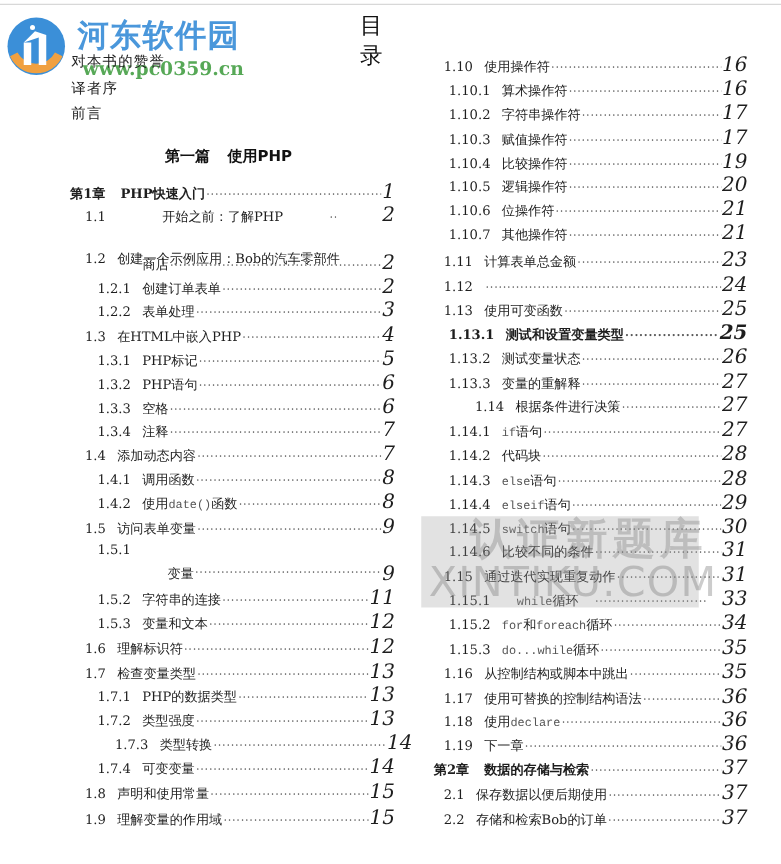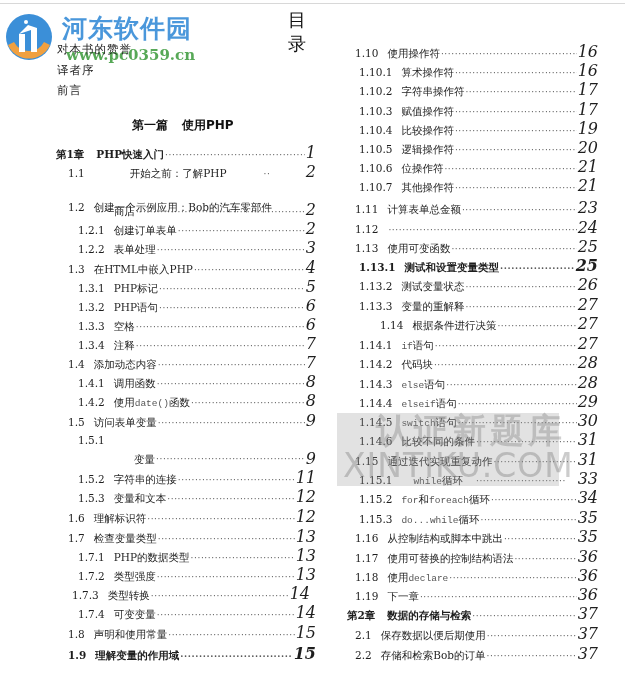--- a/index.html
+++ b/index.html
@@ -210,39 +210,39 @@
       <span class="title"><span>PHP的数据类型</span></span>
       <span class="dots"></span>
       <span class="page">13</span>
     </div>
     <div class="entry" style="left: 78px; top: 568px; width: 238px;">
       <span class="num" style="margin-right: 9px;">1.7.2</span>
       <span class="title"><span>类型强度</span></span>
       <span class="dots"></span>
       <span class="page">13</span>
     </div>
-    <div class="entry" style="left: 72px; top: 587px; width: 238px;">
+    <div class="entry" style="left: 92px; top: 587px; width: 238px;">
       <span class="num" style="margin-right: 9px;">1.7.3</span>
       <span class="title"><span>类型转换</span></span>
       <span class="dots"></span>
       <span class="page">14</span>
     </div>
     <div class="entry" style="left: 78px; top: 606px; width: 238px;">
       <span class="num" style="margin-right: 9px;">1.7.4</span>
       <span class="title"><span>可变变量</span></span>
       <span class="dots"></span>
       <span class="page">14</span>
     </div>
     <div class="entry" style="left: 68px; top: 626px; width: 248px;">
       <span class="num" style="margin-right: 9px;">1.8</span>
       <span class="title"><span>声明和使用常量</span></span>
       <span class="dots"></span>
       <span class="page">15</span>
     </div>
-    <div class="entry" style="left: 68px; top: 647px; width: 248px; font-weight: bold;">
+    <div class="entry" style="left: 68px; top: 647px; width: 248px;">
       <span class="num" style="margin-right: 9px;">1.9</span>
       <span class="title"><span>理解变量的作用域</span></span>
       <span class="dots"></span>
       <span class="page">15</span>
     </div>
   </div>
 <div id="right-col">
     <div class="entry" style="left: 355px; top: 45px; width: 243px;">
       <span class="num" style="margin-right: 9px;">1.10</span>
       <span class="title"><span>使用操作符</span></span>

